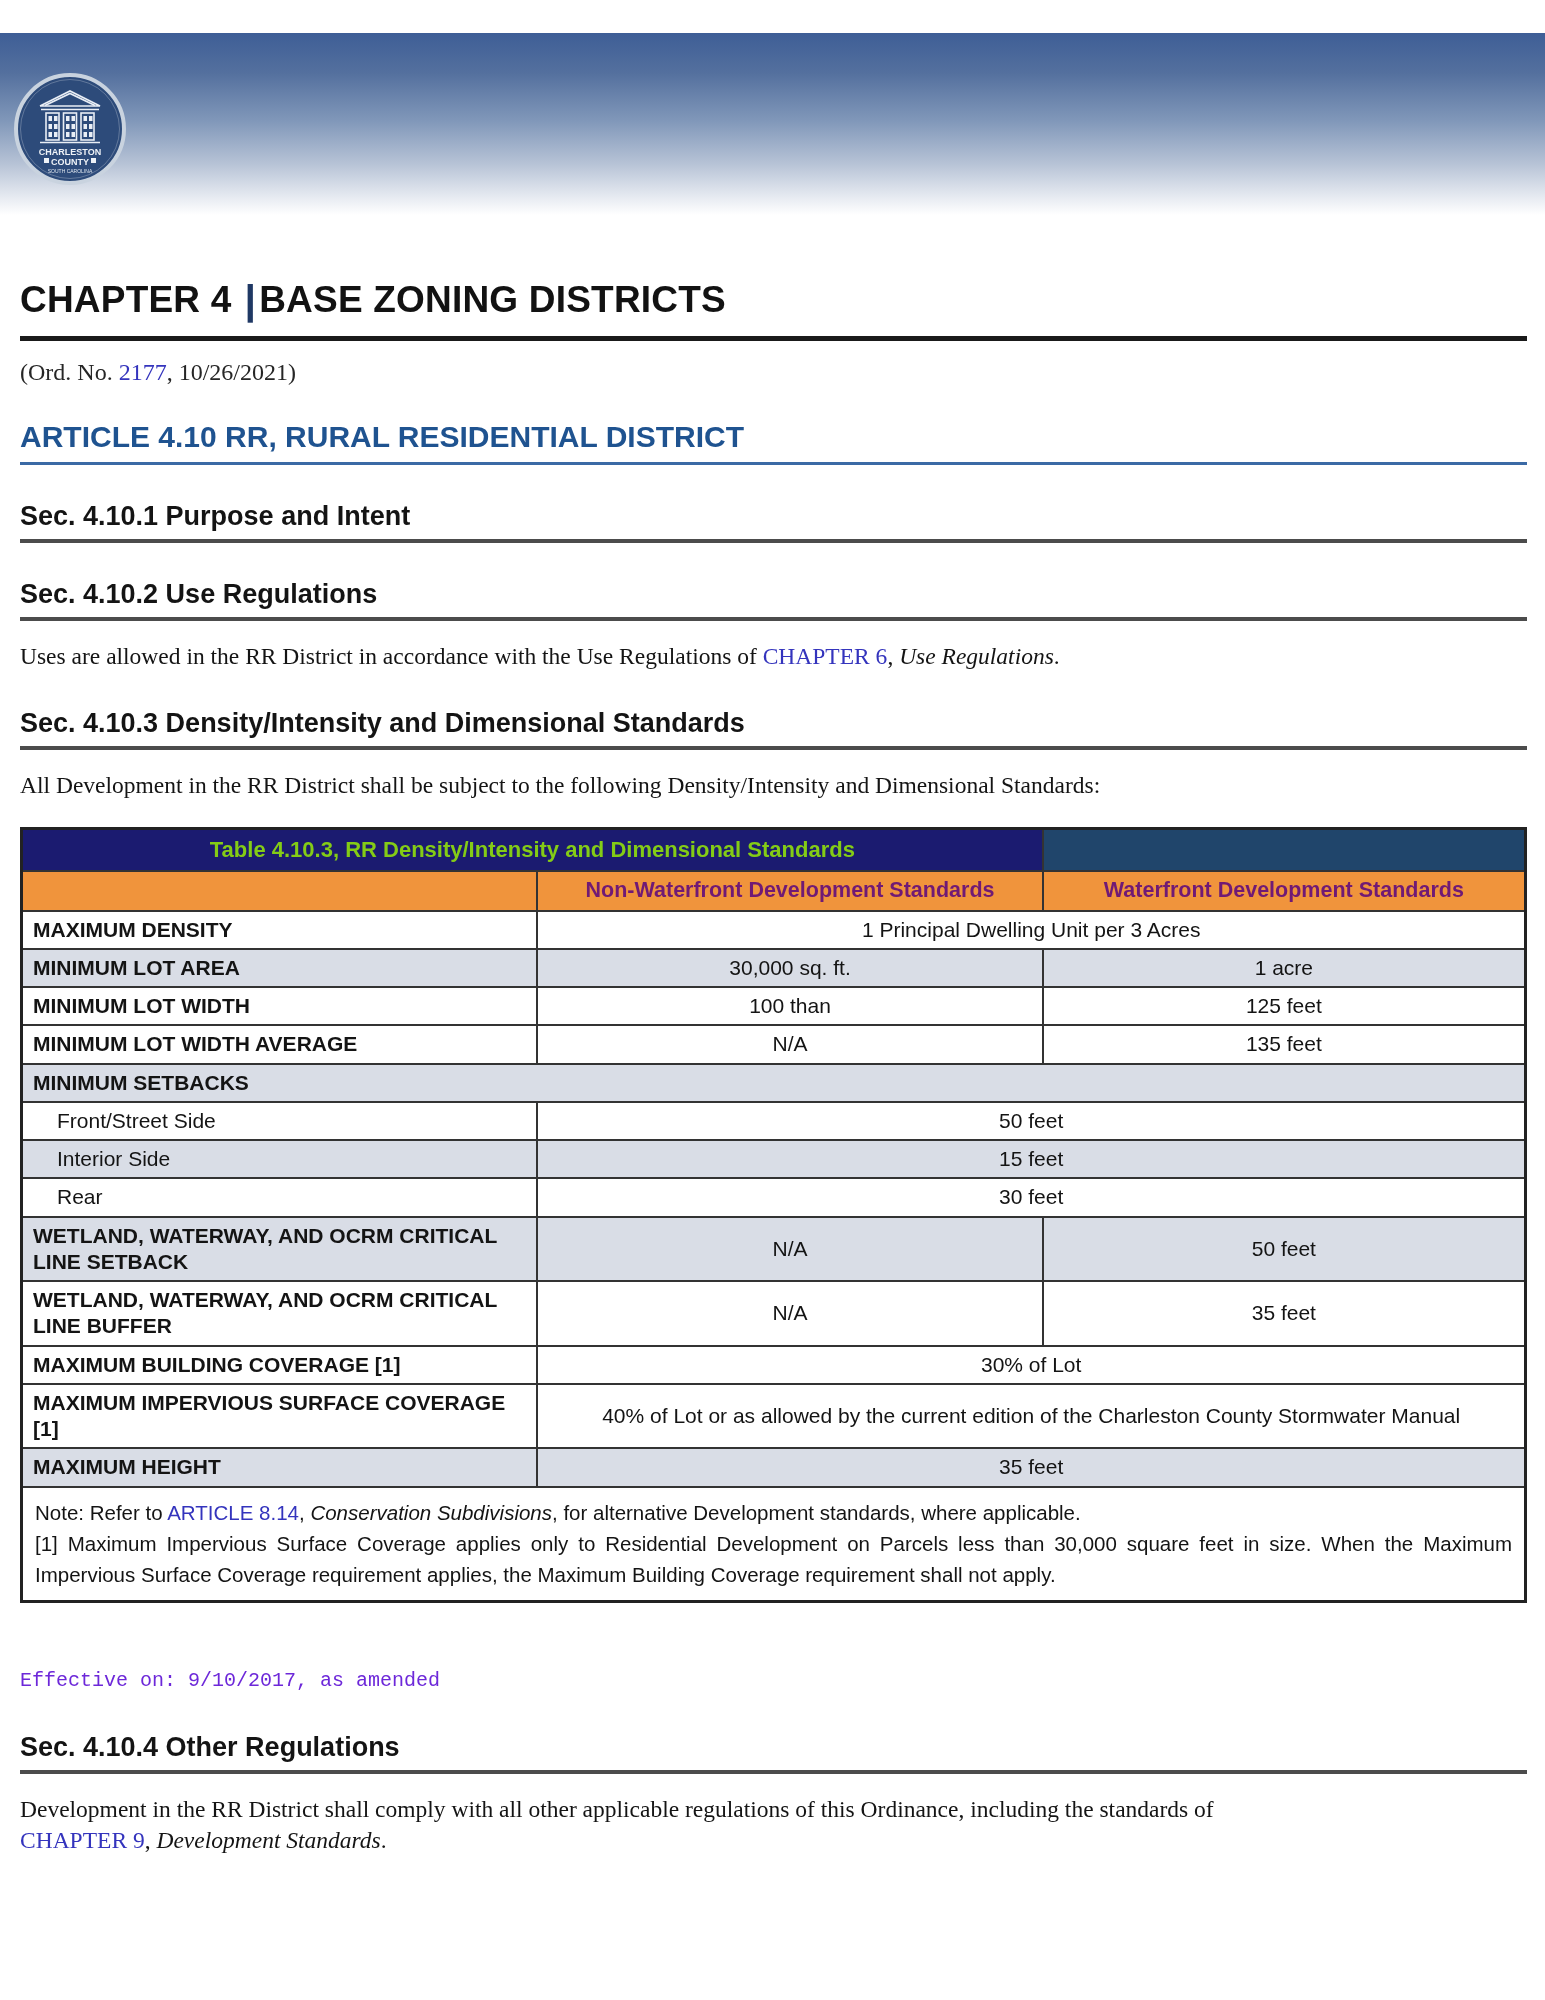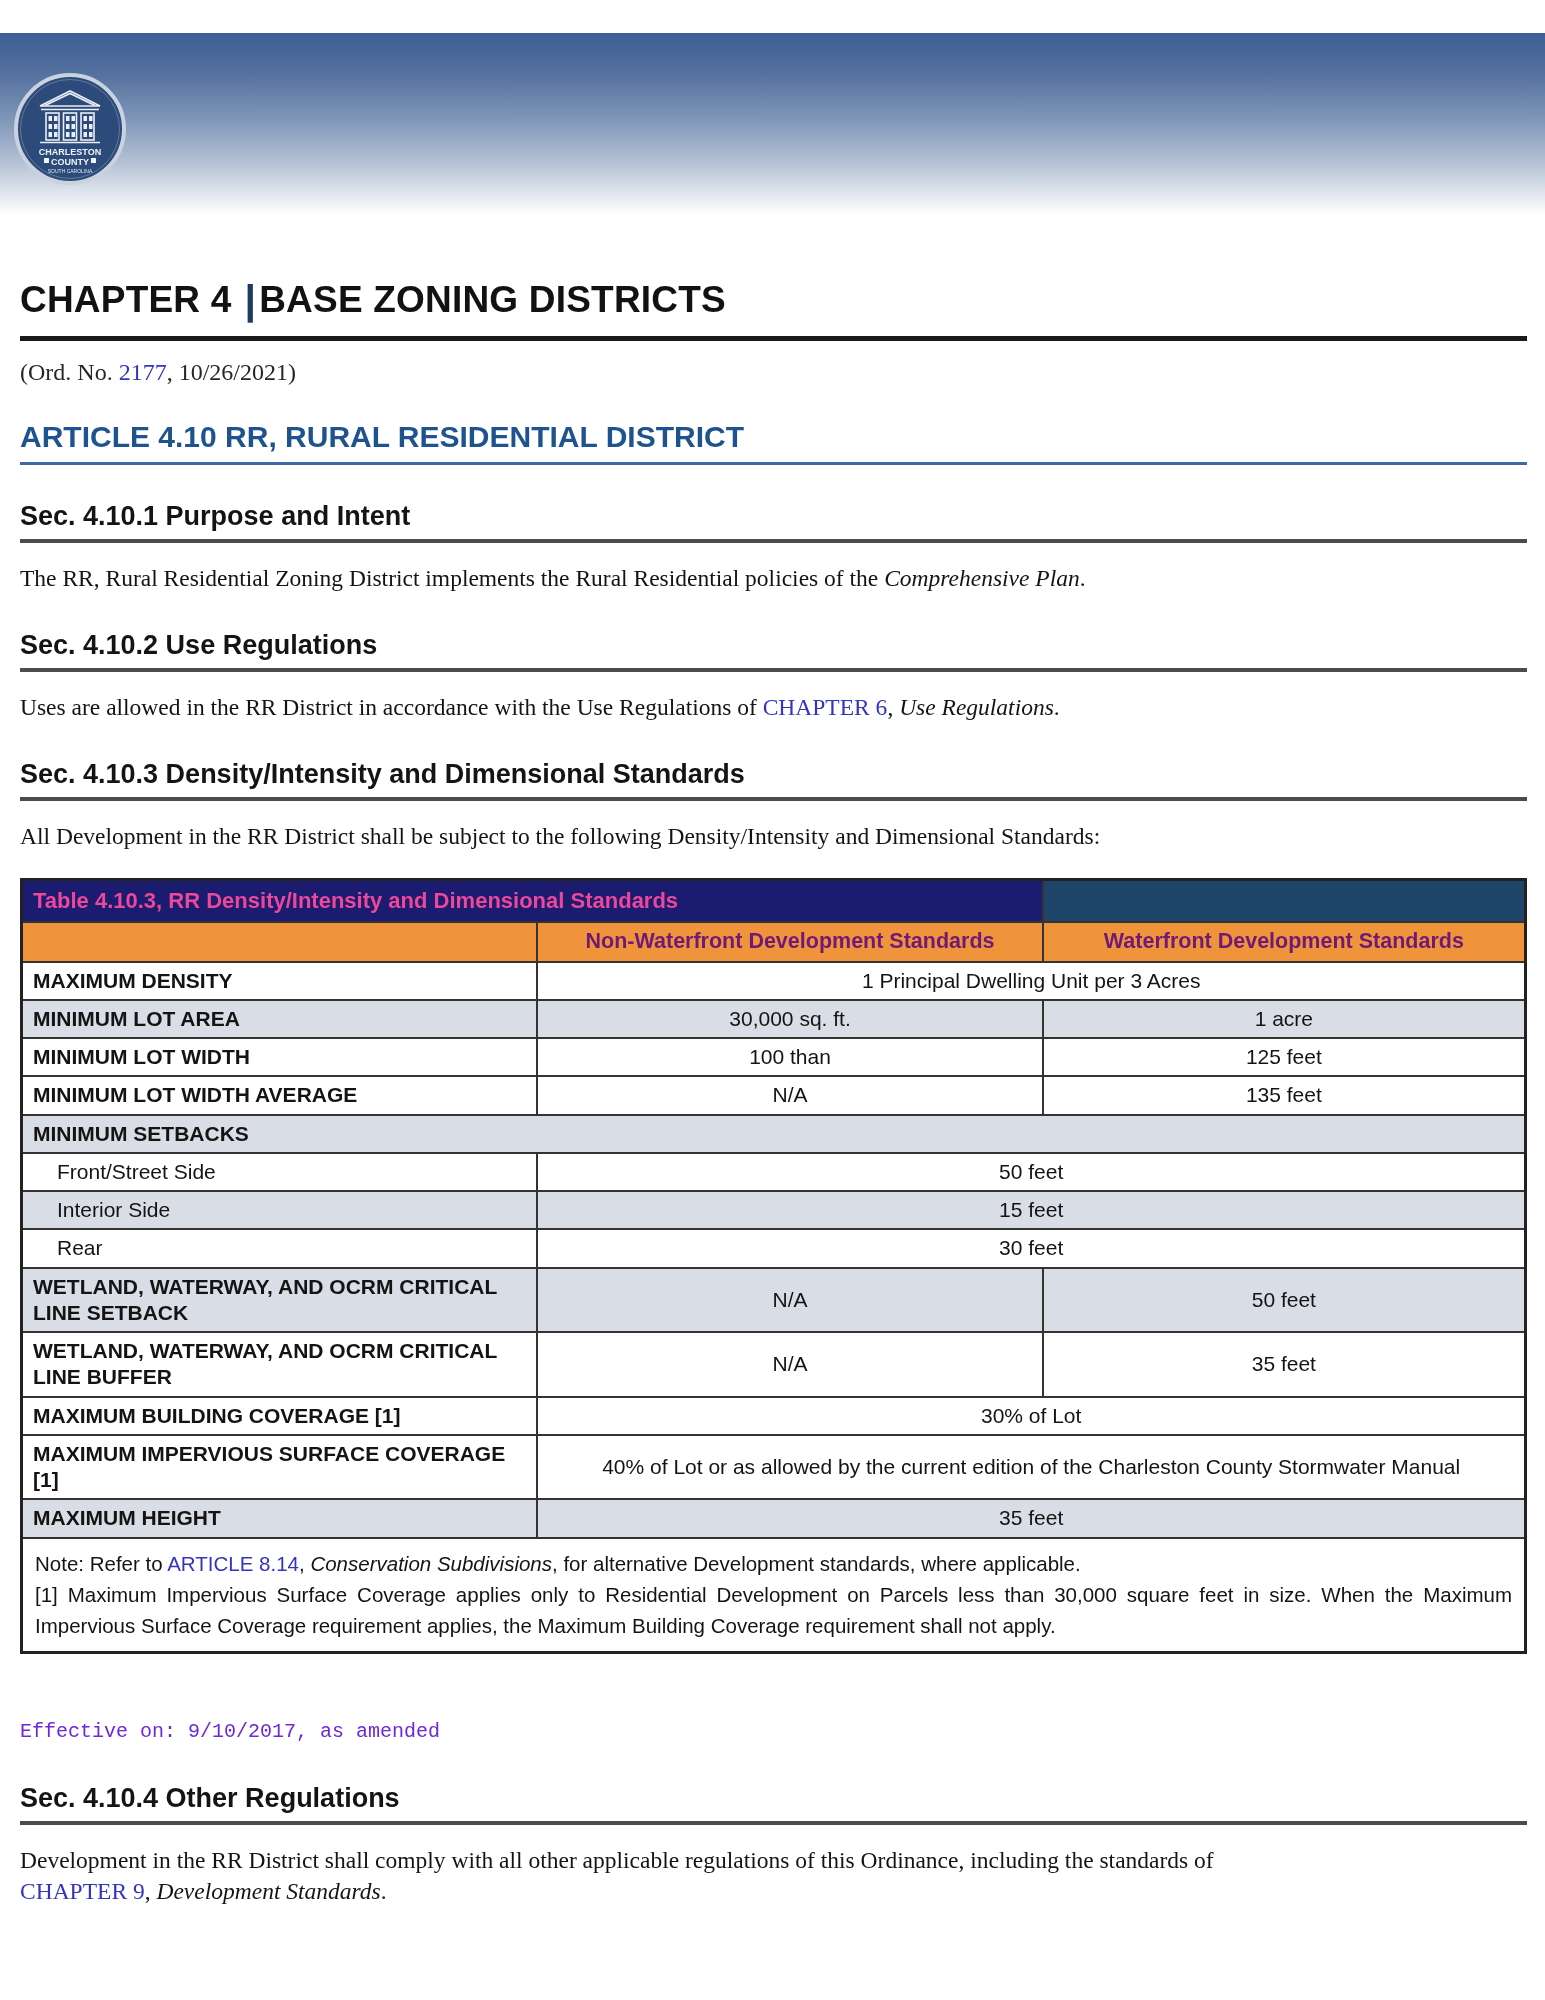--- a/index.html
+++ b/index.html
@@ -62,22 +62,22 @@
   
   table.standards {
     margin-top:26px; width:100%;
     border-collapse:collapse; table-layout:fixed;
     border:3px solid #222;
     font-size:21px; color:#141414;
   }
   .standards td { border:2px solid #333; padding:5px 10px; vertical-align:middle; line-height:1.25; }
   .standards tr.title-row td { height:42px; }
   .standards td.navy {
-    background:var(--table-title-bg,#1b1b70); color:#ec4899;
-    font-weight:bold; text-align:left; font-size:22px;
+    background:var(--table-title-bg,#1b1b70); color:#84cc16;
+    font-weight:bold; text-align:center; font-size:22px;
   }
   .standards td.steel { background:var(--table-title-right-bg,#20456b); }
   .standards tr.colhead td {
     background:var(--table-header-bg,#f0943c); color:#701a75;
     font-weight:bold; text-align:center; font-size:21.5px; height:40px;
   }
   .standards td.label { font-weight:bold; }
   .standards td.label.indent { font-weight:normal; padding-left:34px; }
   .standards td.val { text-align:center; }
   .standards tr.shaded td { background:var(--row-shaded-bg,#d9dde6); }
@@ -138,21 +138,20 @@
 
   <div class="content">
 
     <h1 class="title"><span>CHAPTER 4</span><span class="sep">|</span><span>BASE ZONING DISTRICTS</span></h1>
 
     <p class="ord"><span>(Ord. No. </span><a class="link">2177</a><span>, 10/26/2021)</span></p>
 
     <h2 class="article">ARTICLE 4.10 RR, RURAL RESIDENTIAL DISTRICT</h2>
 
     <h3 class="sec">Sec. 4.10.1 Purpose and Intent</h3>
-    <p class="body"><span>The RR, Rural Residential Zoning District implements the Rural Residential policies of the </span><span class="italic">Comprehensive Plan</span><span>.</span></p>
 
     <h3 class="sec">Sec. 4.10.2 Use Regulations</h3>
     <p class="body"><span>Uses are allowed in the RR District in accordance with the Use Regulations of </span><a class="link">CHAPTER 6</a><span>, </span><span class="italic">Use Regulations</span><span>.</span></p>
 
     <h3 class="sec">Sec. 4.10.3 Density/Intensity and Dimensional Standards</h3>
     <p class="body">All Development in the RR District shall be subject to the following Density/Intensity and Dimensional Standards:</p>
 
     <table class="standards">
       <colgroup>
           <col style="width:34.3%">

